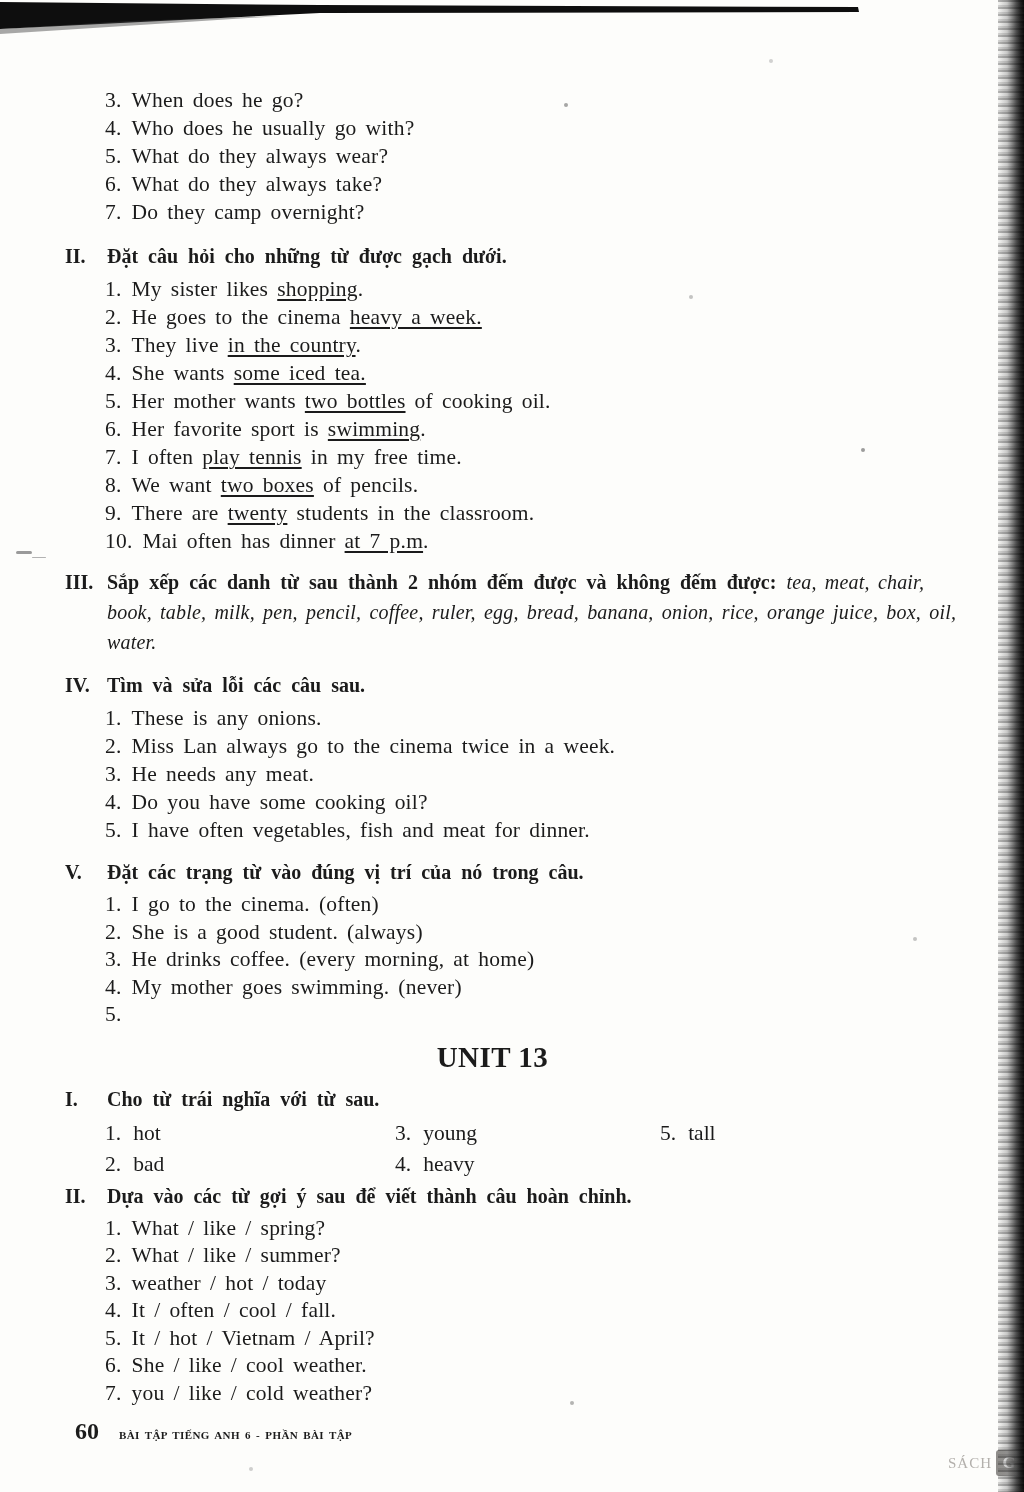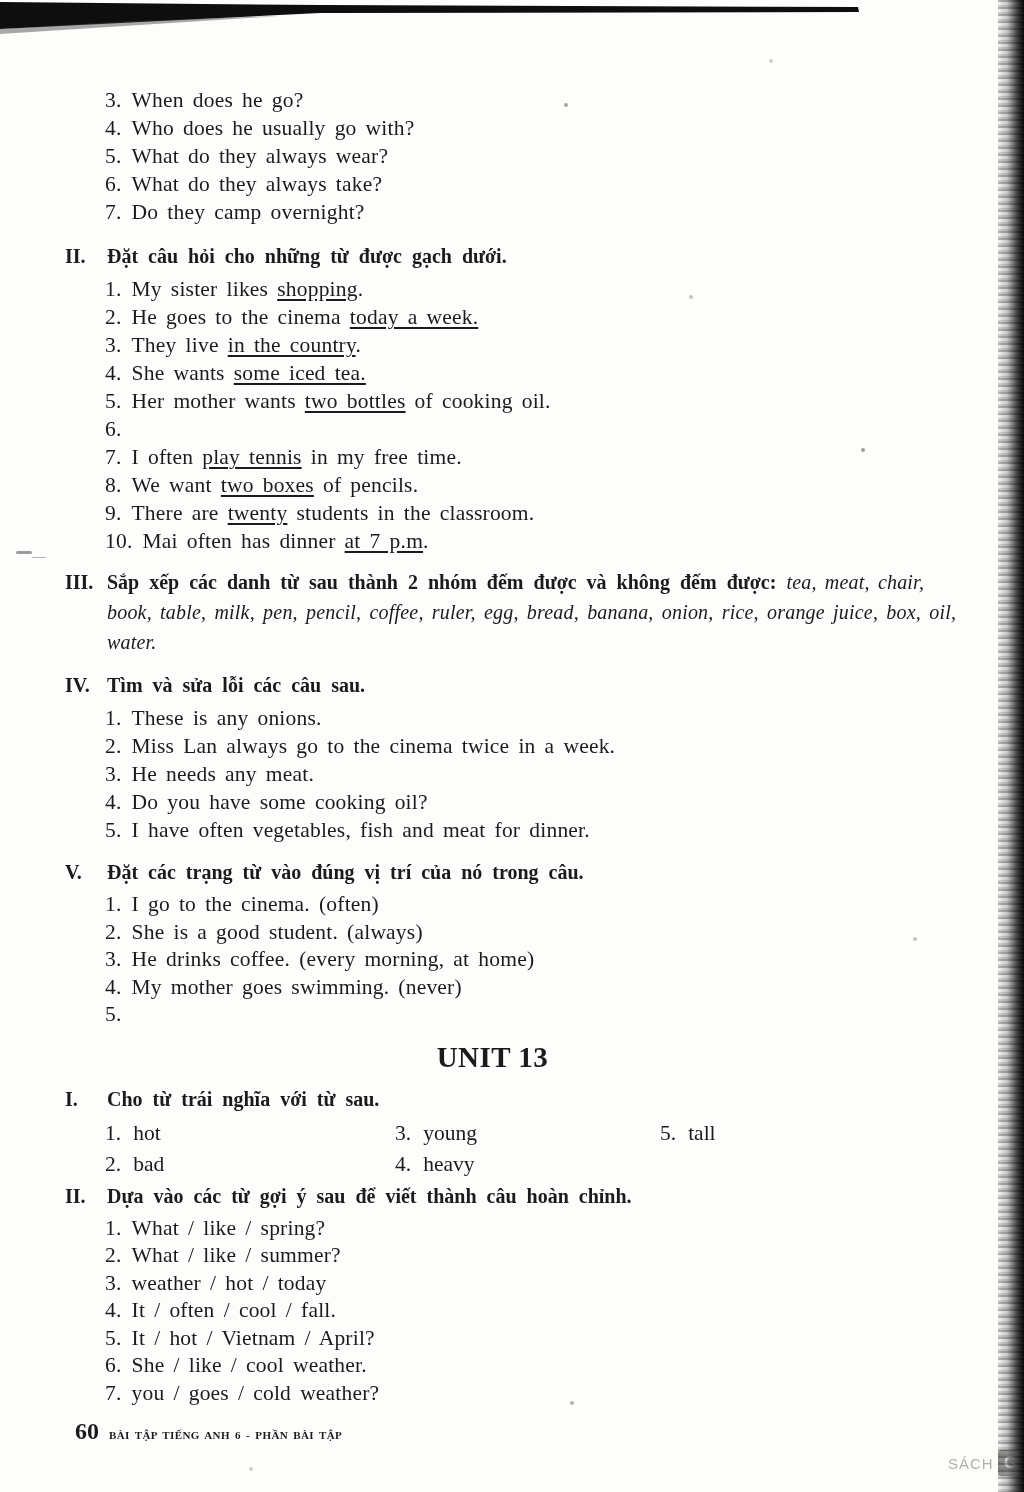--- a/index.html
+++ b/index.html
@@ -24,26 +24,26 @@
   [data-name="section-u13-ex2-make-sentences"] .sec-head{margin-top:0;}
   [data-name="section-u13-ex2-make-sentences"] .items li{line-height:27.5px;}
   
   .unit-heading{text-align:center;font-weight:bold;font-size:29px;line-height:40px;
                 margin:8px 40px 6px 0;letter-spacing:.5px;}
   
   .grid{margin-left:40px;display:grid;grid-template-columns:290px 265px 1fr;}
   .grid .cell{display:flex;line-height:31px;font-size:21.5px;word-spacing:3.5px;}
   .grid .num{margin-right:12px;}
   
-  .footer{position:absolute;left:75px;top:1418px;display:flex;align-items:baseline;gap:10px;}
+  .footer{position:absolute;left:75px;top:1418px;display:flex;align-items:baseline;gap:20px;}
   .pageno{font-weight:bold;font-size:24px;}
   .booktitle{font-weight:bold;font-size:11px;letter-spacing:.4px;word-spacing:2px;}
   
   .watermark{position:absolute;left:948px;top:1450px;display:flex;align-items:center;gap:4px;
-             z-index:1;color:#b3b0ac;font-family:Liberation Sans, sans-serif;}
+             z-index:1;color:#b3b0ac;font-family:Liberation Serif, serif;}
   .wm-text{font-size:15px;letter-spacing:1px;}
   .wm-logo{width:26px;height:26px;background:#8f8d8a;color:#ffffff;font-weight:bold;font-size:17px;
            display:flex;align-items:center;justify-content:center;border-radius:3px;}
   
   .top-band{position:absolute;top:0;left:0;z-index:2;display:block;}
   .right-strip{position:absolute;top:0;right:0;width:26px;height:1492px;z-index:3;
     background:
       repeating-linear-gradient(to bottom, rgba(25,25,25,.32) 0 2px, rgba(140,140,140,.07) 2px 5px, rgba(70,70,70,.22) 5px 7px),
       linear-gradient(to right, rgba(200,200,200,0) 0, rgba(145,145,145,.45) 35%, #4a4a4a 70%, #161616 88%, #000 100%);}
   .margin-dash{position:absolute;left:16px;top:551px;width:16px;height:3px;background:#7a7a7a;
@@ -96,36 +96,37 @@
           <span class="numeral" data-name="section-numeral">II.</span>
           <span class="sec-title" data-name="section-title"><span data-name="text-segment">Đặt câu hỏi cho những từ được gạch dưới.</span></span>
         </div>
         <ol class="items" data-name="exercise-list">
           <li class="item" data-name="exercise-item">
             <span class="num" data-name="item-number">1.</span>
             <span class="text" data-name="item-text"><span data-name="text-segment">My sister likes </span><span class="u" data-name="underlined-phrase">shopping</span><span data-name="text-segment">.</span></span>
           </li>
           <li class="item" data-name="exercise-item">
             <span class="num" data-name="item-number">2.</span>
-            <span class="text" data-name="item-text"><span data-name="text-segment">He goes to the cinema </span><span class="u" data-name="underlined-phrase">today a week.</span></span>
+            <span class="text" data-name="item-text"><span data-name="text-segment">He goes to the cinema </span><span class="u" data-name="underlined-phrase">heavy a week.</span></span>
           </li>
           <li class="item" data-name="exercise-item">
             <span class="num" data-name="item-number">3.</span>
             <span class="text" data-name="item-text"><span data-name="text-segment">They live </span><span class="u" data-name="underlined-phrase">in the country</span><span data-name="text-segment">.</span></span>
           </li>
           <li class="item" data-name="exercise-item">
             <span class="num" data-name="item-number">4.</span>
             <span class="text" data-name="item-text"><span data-name="text-segment">She wants </span><span class="u" data-name="underlined-phrase">some iced tea.</span></span>
           </li>
           <li class="item" data-name="exercise-item">
             <span class="num" data-name="item-number">5.</span>
             <span class="text" data-name="item-text"><span data-name="text-segment">Her mother wants </span><span class="u" data-name="underlined-phrase">two bottles</span><span data-name="text-segment"> of cooking oil.</span></span>
           </li>
           <li class="item" data-name="exercise-item">
             <span class="num" data-name="item-number">6.</span>
+            <span class="text" data-name="item-text"><span data-name="text-segment">Her favorite sport is </span><span class="u" data-name="underlined-phrase">swimming</span><span data-name="text-segment">.</span></span>
           </li>
           <li class="item" data-name="exercise-item">
             <span class="num" data-name="item-number">7.</span>
             <span class="text" data-name="item-text"><span data-name="text-segment">I often </span><span class="u" data-name="underlined-phrase">play tennis</span><span data-name="text-segment"> in my free time.</span></span>
           </li>
           <li class="item" data-name="exercise-item">
             <span class="num" data-name="item-number">8.</span>
             <span class="text" data-name="item-text"><span data-name="text-segment">We want </span><span class="u" data-name="underlined-phrase">two boxes</span><span data-name="text-segment"> of pencils.</span></span>
           </li>
           <li class="item" data-name="exercise-item">
@@ -254,21 +255,21 @@
           <li class="item" data-name="exercise-item">
             <span class="num" data-name="item-number">5.</span>
             <span class="text" data-name="item-text"><span data-name="text-segment">It / hot / Vietnam / April?</span></span>
           </li>
           <li class="item" data-name="exercise-item">
             <span class="num" data-name="item-number">6.</span>
             <span class="text" data-name="item-text"><span data-name="text-segment">She / like / cool weather.</span></span>
           </li>
           <li class="item" data-name="exercise-item">
             <span class="num" data-name="item-number">7.</span>
-            <span class="text" data-name="item-text"><span data-name="text-segment">you / goes / cold weather?</span></span>
+            <span class="text" data-name="item-text"><span data-name="text-segment">you / like / cold weather?</span></span>
           </li>
         </ol>
       </section>
     </main>
 
   <footer class="footer" data-name="page-footer">
     <span class="pageno" data-name="page-number">60</span>
     <span class="booktitle" data-name="book-title">BÀI TẬP TIẾNG ANH 6 - PHẦN BÀI TẬP</span>
   </footer>
 

